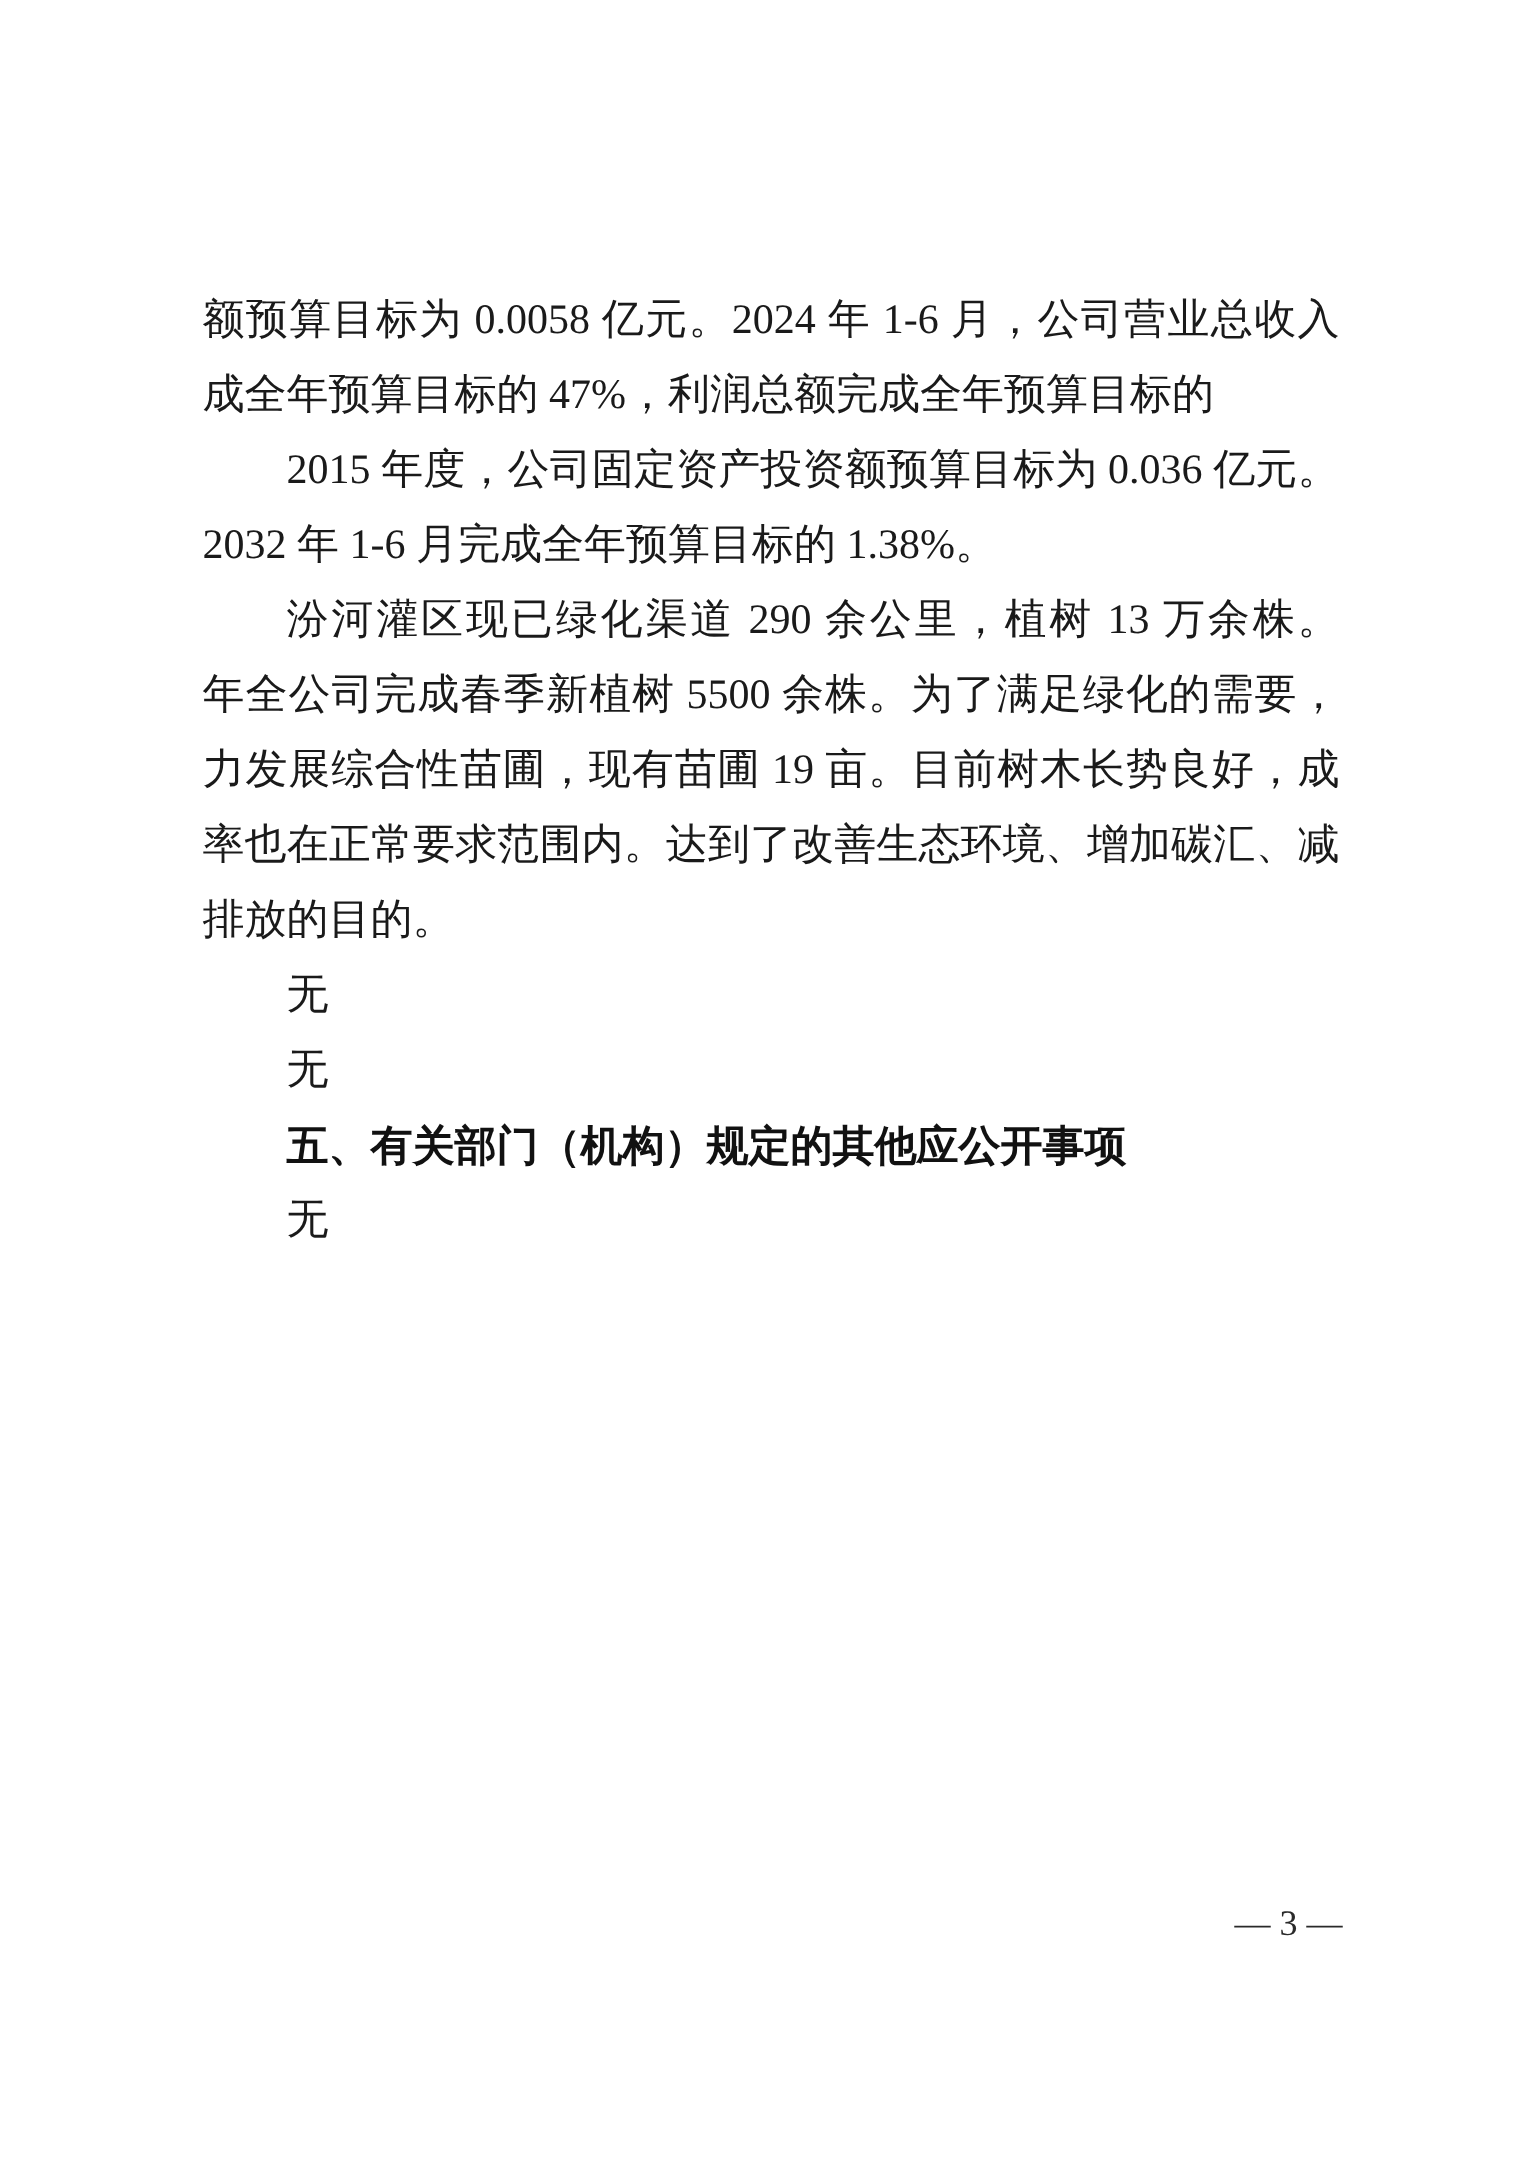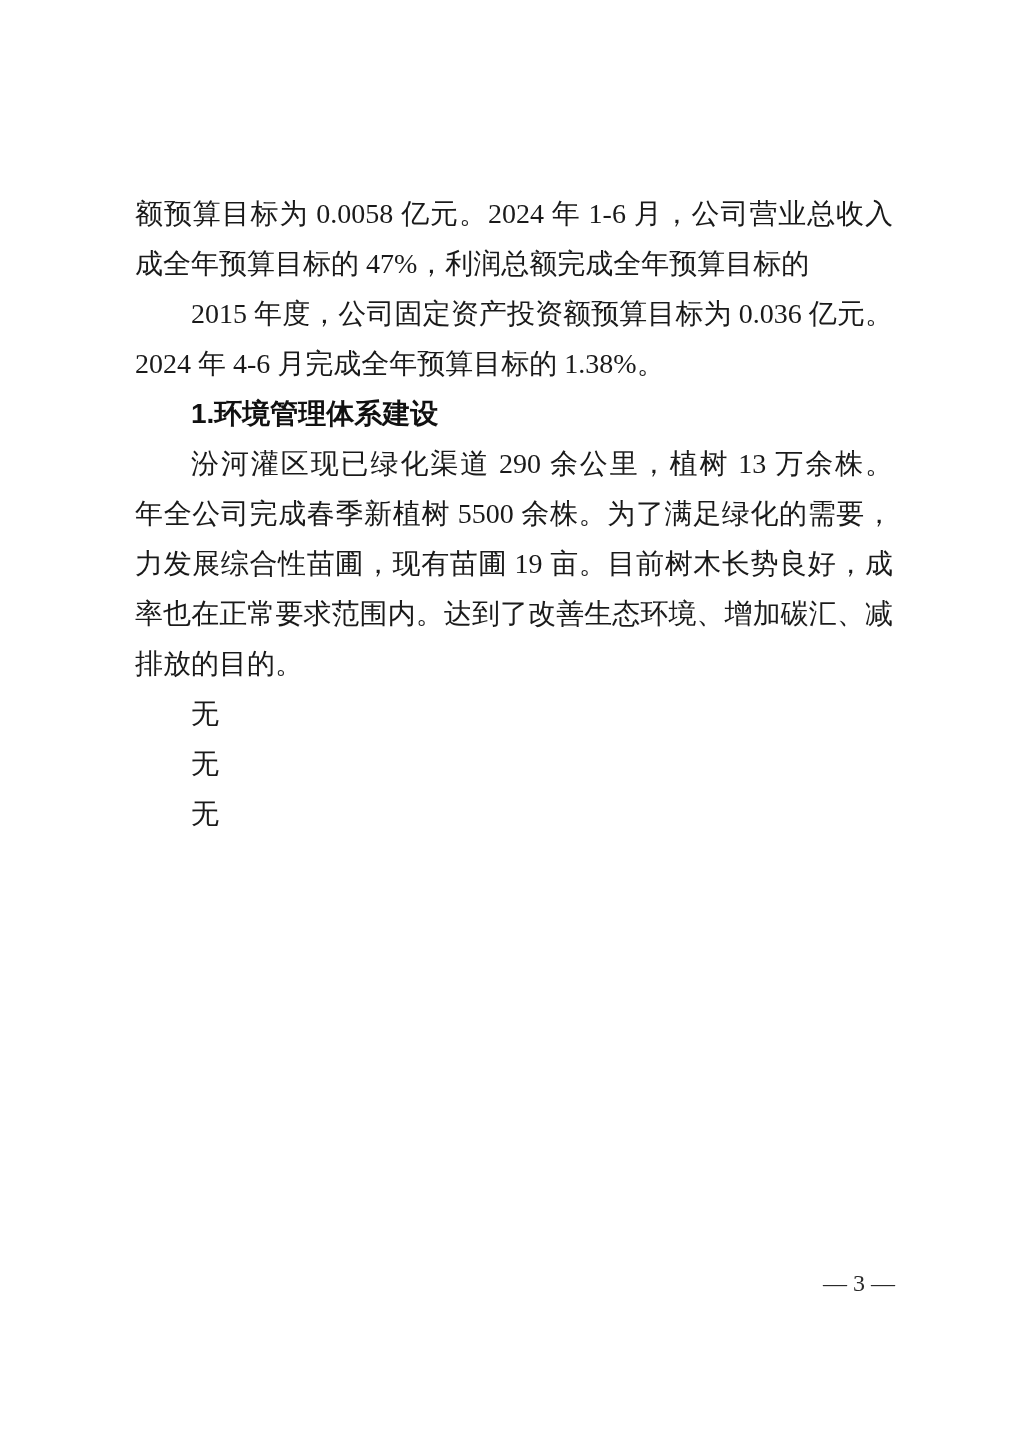--- a/index.html
+++ b/index.html
@@ -56,32 +56,32 @@
 </head>
 <body>
 
 <div class="page">
   <div class="text-block">
 
     <div class="line stretch">额预算目标为 0.0058 亿元。2024 年 1-6 月，公司营业总收入完</div>
     <div class="line">成全年预算目标的 47%，利润总额完成全年预算目标的 48%。</div>
 
     <div class="line indent stretch">2015 年度，公司固定资产投资额预算目标为 0.036 亿元。</div>
-    <div class="line">2024 年 4-6 月完成全年预算目标的 1.38%。</div>
+    <div class="line">2032 年 1-6 月完成全年预算目标的 1.38%。</div>
 
-    <div class="line indent heading">1.环境管理体系建设</div>
 
     <div class="line indent stretch">汾河灌区现已绿化渠道 290 余公里，植树 13 万余株。2024</div>
     <div class="line stretch">年全公司完成春季新植树 5500 余株。为了满足绿化的需要，大</div>
     <div class="line stretch">力发展综合性苗圃，现有苗圃 19 亩。目前树木长势良好，成活</div>
     <div class="line stretch">率也在正常要求范围内。达到了改善生态环境、增加碳汇、减少</div>
     <div class="line">排放的目的。</div>
 
     <div class="line indent">无</div>
 
     <div class="line indent">无</div>
 
+    <div class="line indent heading">五、有关部门（机构）规定的其他应公开事项</div>
     <div class="line indent">无</div>
 
   </div>
 
   <div class="page-number">— 3 —</div>
 </div>
 
 </body></html>

